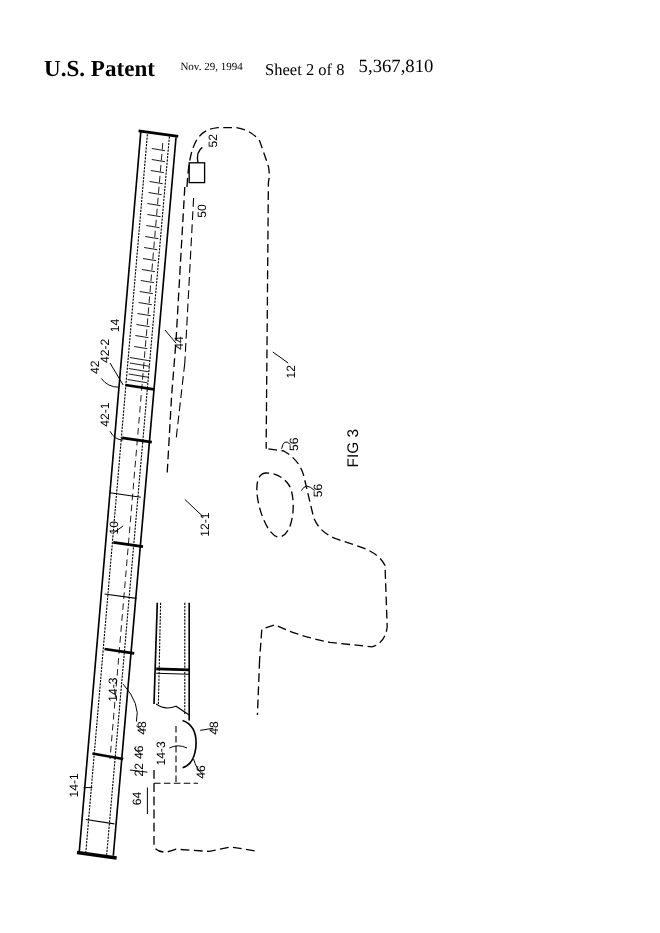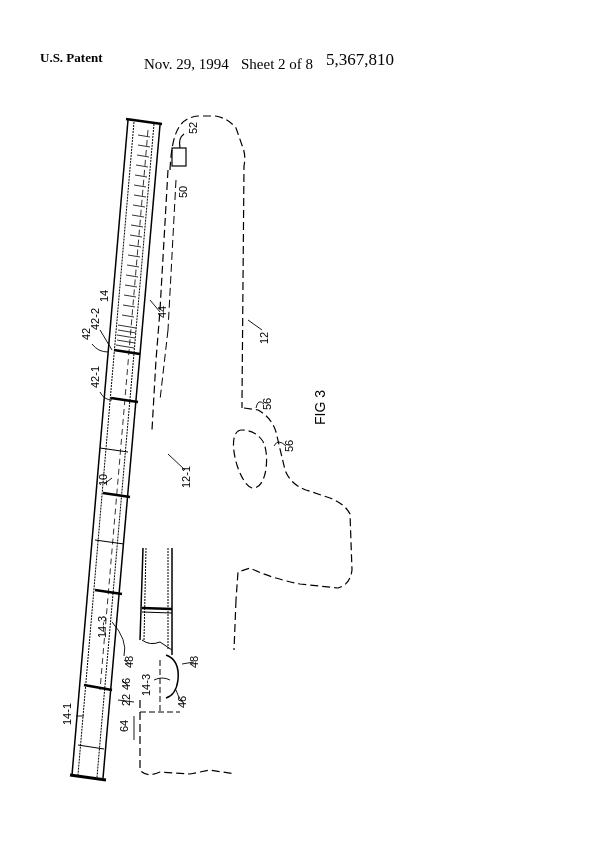--- a/index.html
+++ b/index.html
@@ -1,19 +1,19 @@
 <!DOCTYPE html>
 <html><head>
 <meta charset="utf-8">
 <style>
   html, body { margin: 0; padding: 0; background: #ffffff; }
   body { width: 600px; height: 848px; position: relative; overflow: hidden; font-family: "Liberation Serif", serif; color: #000; }
   .hdr { position: absolute; top: 52px; white-space: nowrap; }
-  .hdr-patent { left: 40px; font-size: 13px; font-weight: bold; top: 50px; }
-  .hdr-date { left: 144px; font-size: 15px; top: 56px; }
+  .hdr-patent { left: 40px; font-size: 21px; font-weight: bold; top: 50px; }
+  .hdr-date { left: 164px; font-size: 10px; top: 56px; }
   .hdr-sheet { left: 241px; font-size: 15px; top: 56px; }
   .hdr-number { left: 326px; font-size: 17px; font-weight: normal; top: 50px; }
   svg.fig { position: absolute; left: 0; top: 0; }
   .lbl { font-family: "Liberation Sans", sans-serif; font-size: 11px; fill: #000; }
   .figlbl { font-family: "Liberation Sans", sans-serif; font-size: 14px; fill: #000; }
 </style>
 </head>
 <body>
 
 <div class="hdr hdr-patent">U.S. Patent</div>

